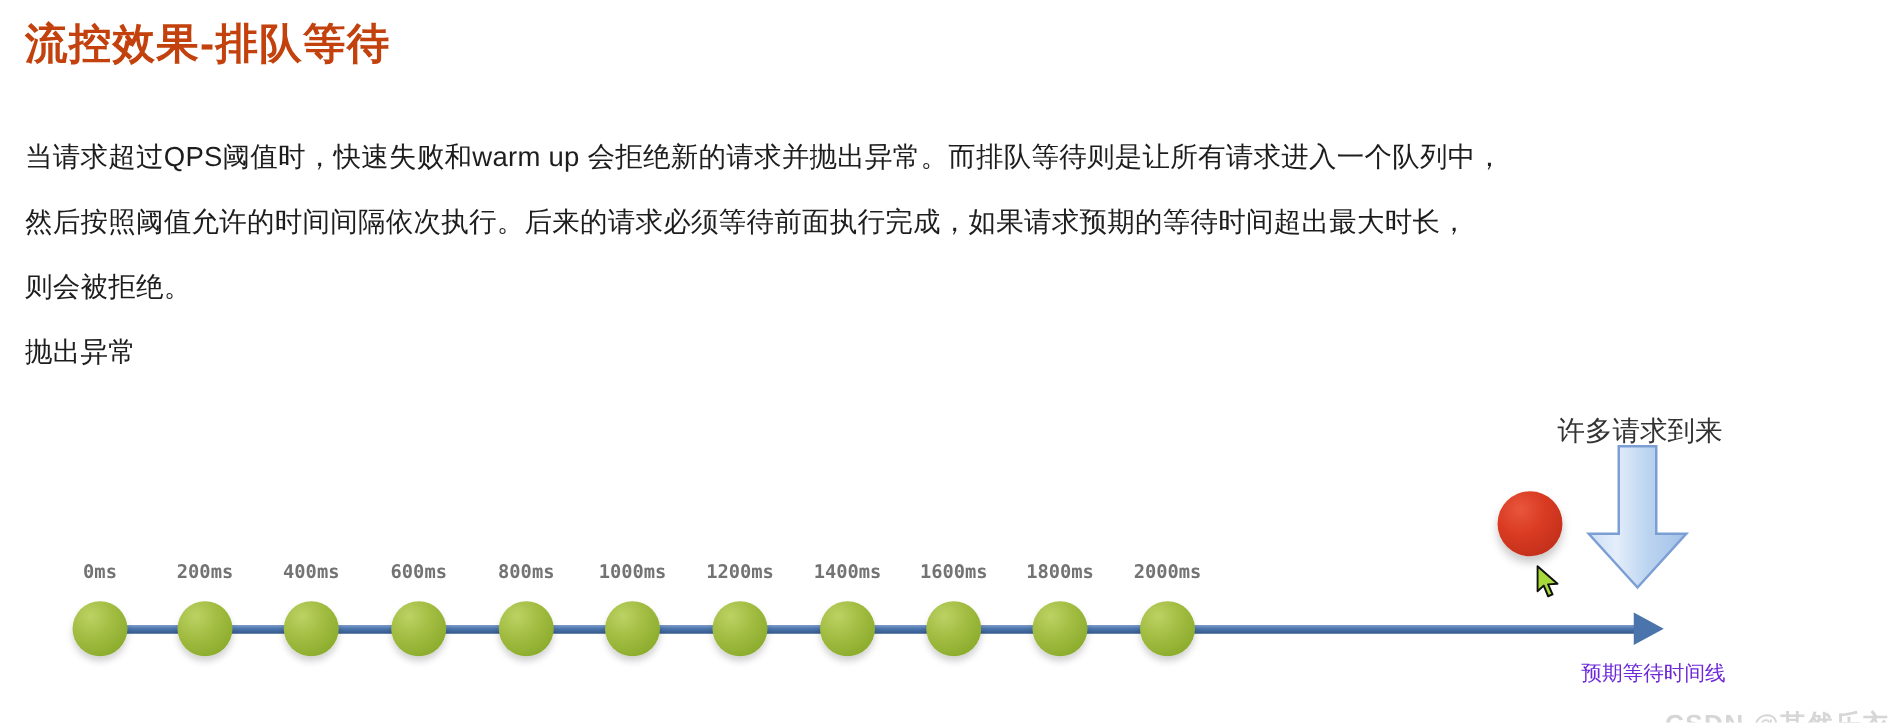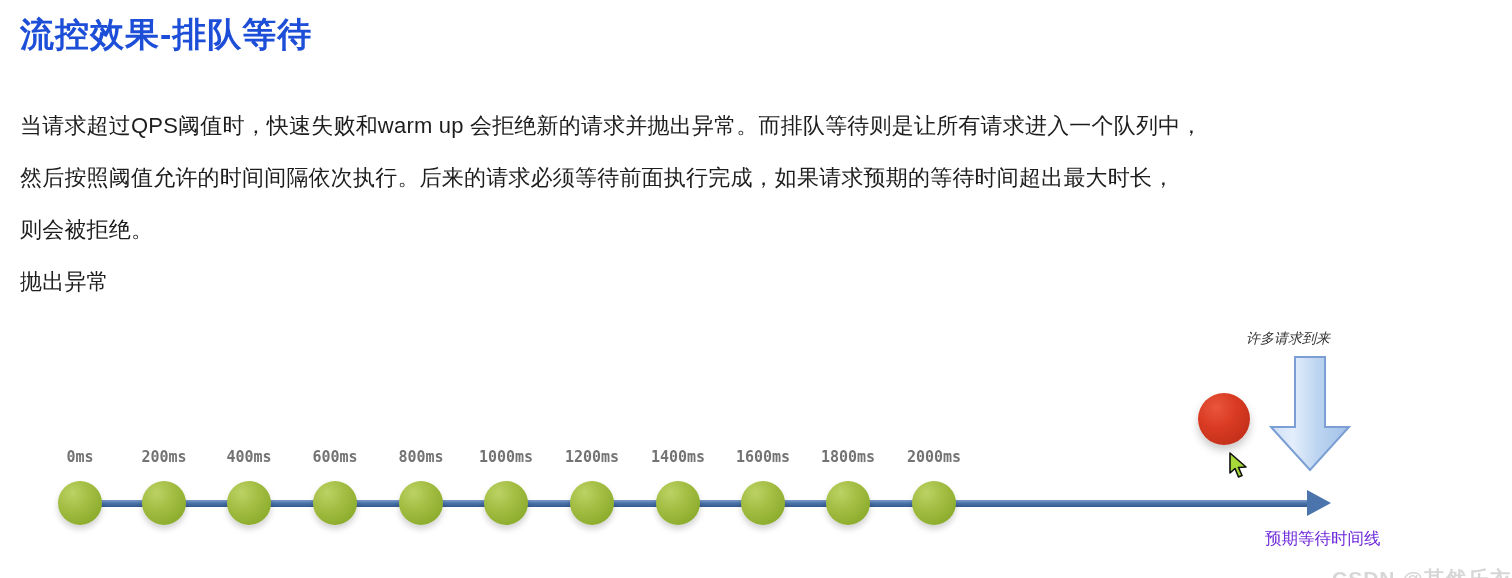--- a/index.html
+++ b/index.html
@@ -22,21 +22,21 @@
     background: #ffffff;
   }
 
   
   .title {
     position: absolute;
     left: 20px;
     top: 12px;
     font-size: 34px;
     font-weight: 700;
-    color: #1d4ed8;
+    color: #c2410c;
     letter-spacing: 1px;
     white-space: nowrap;
   }
 
   
   .body-block {
     position: absolute;
     left: 20px;
     top: 100px;
     width: 1480px;
@@ -123,24 +123,23 @@
     top: 55px;
     width: 84px;
     height: 118px;
   }
 
   
   .arrow-caption {
     position: absolute;
     left: 1246px;
     top: 30px;
-    font-size: 14px;
+    font-size: 22px;
     color: #333333;
     white-space: nowrap;
-    font-style: italic;
   }
   .axis-caption {
     position: absolute;
     left: 1265px;
     top: 228px;
     font-size: 16.5px;
     color: #6d28d9;
     white-space: nowrap;
   }
 

